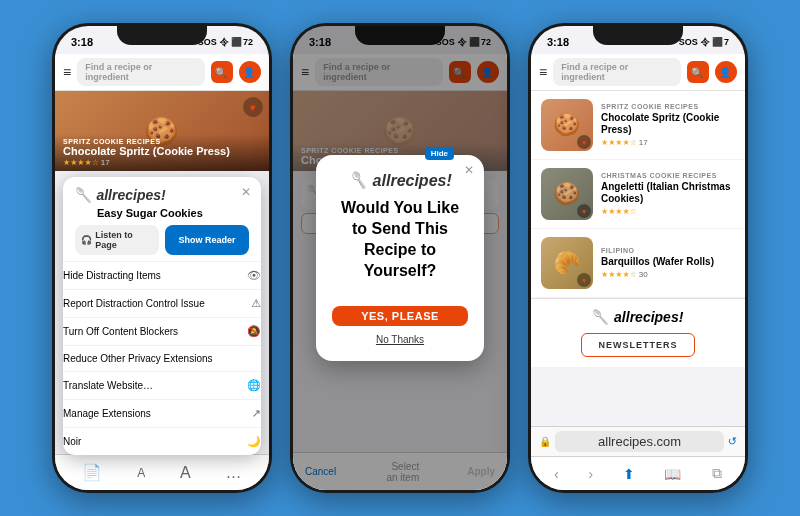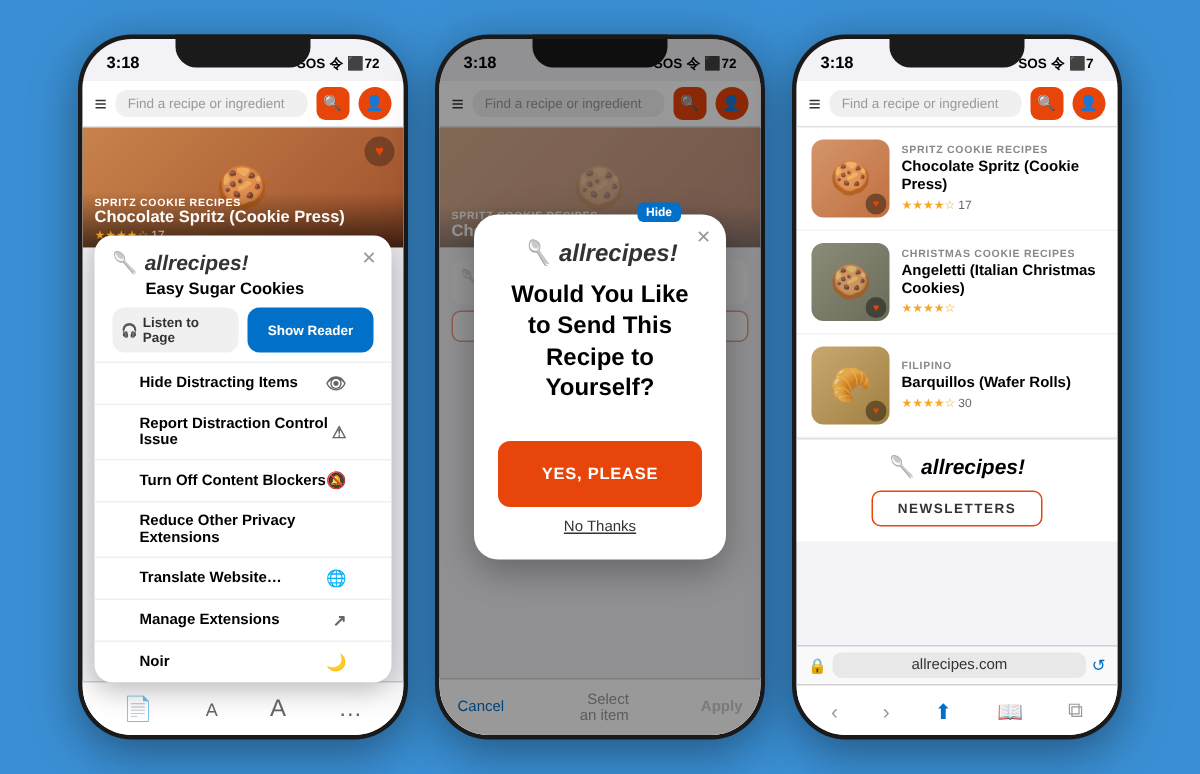--- a/index.html
+++ b/index.html
@@ -75,20 +75,21 @@
     .hamburger { font-size: 14px; color: #333; }
     .search-bar {
       flex: 1;
       background: #f0f0f0;
       border-radius: 8px;
       padding: 4px 8px;
       font-size: 9px;
       color: #999;
       display: flex;
       gap: 4px;
+      font-weight: bold;
     }
     .search-btn {
       background: #e8450a;
       border-radius: 6px;
       width: 22px;
       height: 22px;
       display: flex;
       align-items: center;
       justify-content: center;
       color: white;
@@ -200,28 +201,27 @@
     }
     .menu-btn-listen {
       background: #f0f0f0;
       color: #333;
     }
     .menu-btn-reader {
       background: #0070c9;
       color: #fff;
     }
     .menu-item {
-      padding: 7px 30px;
+      padding: 7px 0;
       font-size: 10px;
       color: #000;
       border-top: 1px solid #f0f0f0;
       display: flex;
       justify-content: space-between;
       align-items: center;
-      font-weight: bold;
     }
     .menu-item-icon { font-size: 11px; color: #666; }
 
     
     .tab-bar {
       height: 36px;
       background: rgba(255,255,255,0.95);
       border-top: 1px solid #d0d0d0;
       display: flex;
       align-items: center;
@@ -269,21 +269,21 @@
       font-size: 16px;
       font-weight: 700;
       color: #000;
       line-height: 1.3;
       margin-bottom: 24px;
     }
     .dialog-yes-btn {
       background: #e8450a;
       color: #fff;
       border-radius: 8px;
-      padding: 16px 16px;
+      padding: 4px 16px;
       font-size: 11px;
       font-weight: 700;
       width: 100%;
       margin-bottom: 8px;
       letter-spacing: 0.5px;
     }
     .dialog-no-btn {
       font-size: 10px;
       color: #333;
       text-decoration: underline;
@@ -399,21 +399,21 @@
       display: flex;
       align-items: center;
       gap: 4px;
       flex-shrink: 0;
     }
     .address-field {
       flex: 1;
       background: #e8e8e8;
       border-radius: 6px;
       padding: 3px 0;
-      font-size: 10px;
+      font-size: 13px;
       color: #333;
       text-align: center;
     }
     .bottom-nav-p3 {
       background: rgba(255,255,255,0.95);
       border-top: 1px solid #d0d0d0;
       height: 34px;
       display: flex;
       align-items: center;
       justify-content: space-around;

